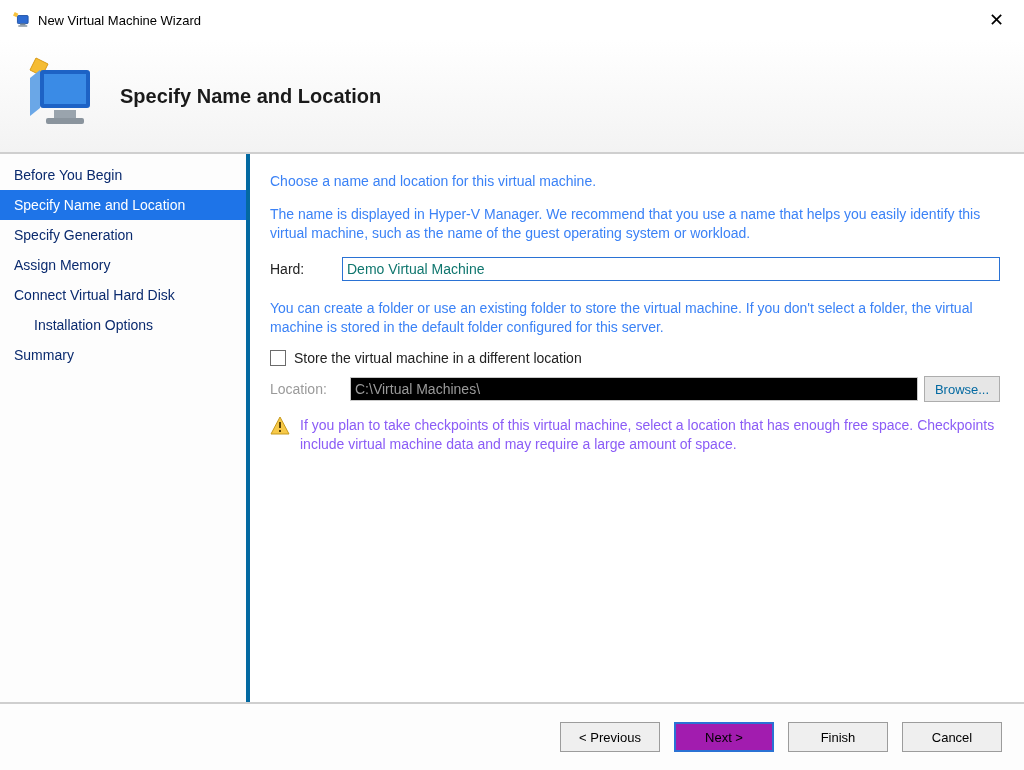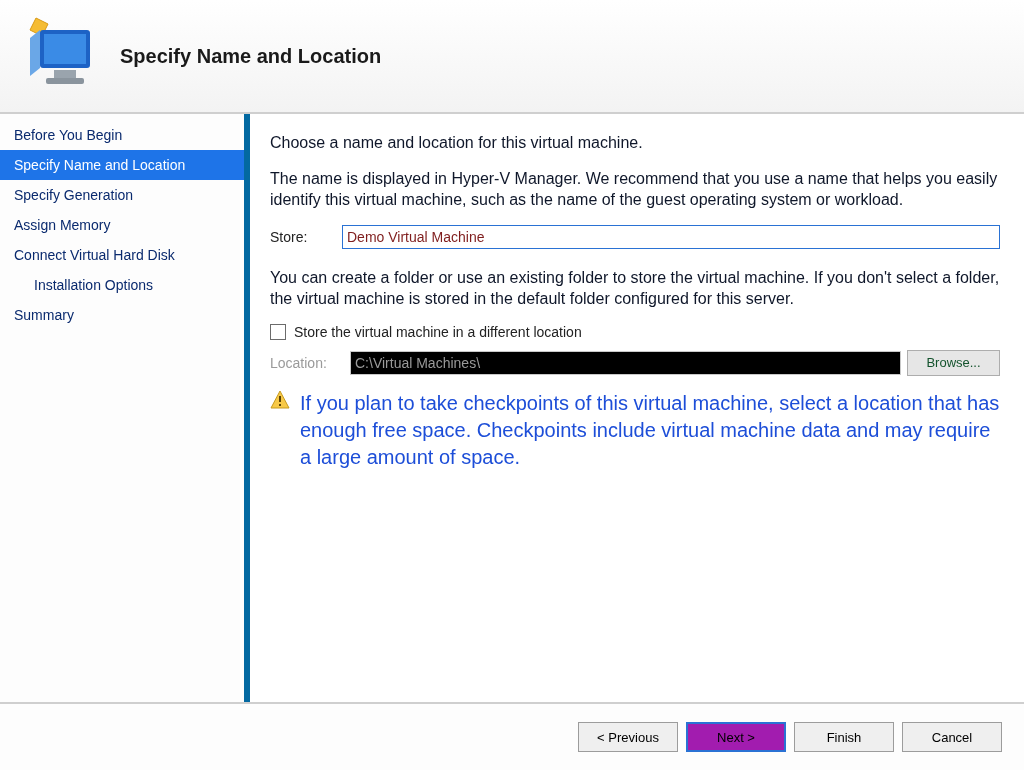--- a/index.html
+++ b/index.html
@@ -5,49 +5,61 @@
   html,body{margin:0;padding:0;font-family:"Segoe UI",Tahoma,sans-serif;font-size:13px;color:#000;background:#fff}
   .window{width:1024px;height:770px;box-sizing:border-box;position:relative;display:flex;flex-direction:column}
   .titlebar{display:flex;align-items:center;height:40px;padding:0 12px;border-bottom:0}
   .title-icon{width:18px;height:16px;margin-right:8px;position:relative;flex:0 0 auto}
   .title-text{font-size:13px}
   .close-x{margin-left:auto;font-size:18px;line-height:1;padding:4px 8px;color:#000}
   .header{display:flex;align-items:center;padding:16px 24px 16px 18px;border-bottom:2px solid #cfcfcf;background:linear-gradient(#fff,#f3f3f3)}
   .header-icon{width:80px;height:80px;margin-right:22px;position:relative;flex:0 0 auto}
   .header h1{margin:0;font-size:20px;font-weight:700;color:#1a1a1a}
   .body{display:flex;flex:1 1 auto;overflow:hidden}
-  .sidebar{width:250px;box-sizing:border-box;padding-top:6px;border-right:6px solid #0369a1;background:#fdfdfd}
+  .sidebar{width:250px;box-sizing:border-box;padding-top:6px;border-right:4px solid #0369a1;background:#fdfdfd}
   .side-item{padding:7px 14px;font-size:14px;cursor:default;color:#0a2a6e}
   .side-item.indent{padding-left:34px}
   .side-item.active{background:#1e74e8;color:#fff}
   .content{flex:1;padding:18px 24px 18px 20px;overflow:auto}
-  .para{margin:0 0 14px 0;font-size:16px;color:#0f172a;line-height:1.35}
+  .para{margin:0 0 14px 0;font-size:14px;color:#3b82f6;line-height:1.35}
   .field-row{display:flex;align-items:center;margin:6px 0 18px 0}
   .field-label{width:72px;font-size:14px;color:#222;padding-top:1px}
-  .text-input{flex:1;height:22px;border:1px solid #2a72d4;padding:0 4px;font-family:inherit;font-size:14px;color:#7f1d1d;outline:none}
+  .text-input{flex:1;height:22px;border:1px solid #2a72d4;padding:0 4px;font-family:inherit;font-size:14px;color:#0f766e;outline:none}
   .chk-row{display:flex;align-items:center;margin:12px 0 10px 0}
   .chk-box{width:16px;height:16px;border:1px solid #6b6b6b;background:#fff;margin-right:8px;box-sizing:border-box}
   .chk-label{font-size:14px;color:#222}
   .loc-row{display:flex;align-items:center;margin-bottom:14px}
   .loc-label{width:80px;font-size:14px;color:#9a9a9a}
   .loc-input{flex:1;height:22px;border:1px solid #c9c9c9;background:#000000;padding:0 4px;font-family:inherit;font-size:14px;color:#9a9a9a}
-  .browse-btn{margin-left:6px;width:93px;height:26px;border:1px solid #adadad;background:#e6e6e6;color:#14532d;font-family:inherit;font-size:13px;text-align:center}
+  .browse-btn{margin-left:6px;width:76px;height:26px;border:1px solid #adadad;background:#e6e6e6;color:#0369a1;font-family:inherit;font-size:13px;text-align:center}
   .warn-row{display:flex;align-items:flex-start}
   .warn-icon{width:20px;height:20px;margin-right:10px;flex:0 0 auto}
-  .warn-text{font-size:20px;color:#1d4ed8;line-height:1.35}
-  .footer{border-top:2px solid #cfcfcf;padding:18px 22px;display:flex;justify-content:flex-end;gap:8px;background:#fdfdfd}
+  .warn-text{font-size:14px;color:#8b5cf6;line-height:1.35}
+  .footer{border-top:2px solid #cfcfcf;padding:18px 22px;display:flex;justify-content:flex-end;gap:14px;background:#fdfdfd}
   .btn{min-width:100px;height:30px;border:1px solid #9c9c9c;background:#efefef;font-family:inherit;font-size:13px;padding:0 10px;cursor:default}
   .btn.primary{border:2px solid #2a72d4;background:#a21caf}
   svg{display:block}
 </style>
 </head>
 <body>
 
 <div class="window">
 
+  <div class="titlebar">
+    <span class="title-icon">
+      <svg viewBox="0 0 20 18" width="18" height="16">
+        <rect x="6" y="4" width="12" height="9" rx="1" fill="#2d6bd2" stroke="#1b4fa3"></rect>
+        <rect x="9" y="13" width="6" height="2" fill="#7a8a99"></rect>
+        <rect x="7" y="15" width="10" height="1.5" fill="#7a8a99"></rect>
+        <polygon points="3,0 7,2 5,6 1,4" fill="#f6c23e"></polygon>
+      </svg>
+    </span>
+    <span class="title-text">New Virtual Machine Wizard</span>
+    <span class="close-x">✕</span>
+  </div>
 
   <div class="header">
     <span class="header-icon">
       <svg viewBox="0 0 80 80" width="80" height="80">
         <polygon points="18,2 30,8 24,20 12,14" fill="#f5bc33" stroke="#d99a14"></polygon>
         <rect x="22" y="14" width="50" height="38" rx="3" fill="#1d62c5"></rect>
         <rect x="26" y="18" width="42" height="30" fill="#3a8be6"></rect>
         <polygon points="12,22 22,14 22,52 12,60" fill="#6aa7e7"></polygon>
         <rect x="36" y="54" width="22" height="8" fill="#9aa4ad"></rect>
         <rect x="28" y="62" width="38" height="6" rx="2" fill="#8a949d"></rect>
@@ -65,21 +77,21 @@
         <div class="side-item">Connect Virtual Hard Disk</div>
         <div class="side-item indent">Installation Options</div>
         <div class="side-item">Summary</div>
       </div>
 
     <div class="content">
       <p class="para">Choose a name and location for this virtual machine.</p>
       <p class="para">The name is displayed in Hyper-V Manager. We recommend that you use a name that helps you easily identify this virtual machine, such as the name of the guest operating system or workload.</p>
 
       <div class="field-row">
-        <span class="field-label">Store:</span>
+        <span class="field-label">Hard:</span>
         <input class="text-input" type="text" value="Demo Virtual Machine" style="">
       </div>
 
       <p class="para">You can create a folder or use an existing folder to store the virtual machine. If you don't select a folder, the virtual machine is stored in the default folder configured for this server.</p>
 
       <div class="chk-row">
         <span class="chk-box"></span>
         <span class="chk-label">Store the virtual machine in a different location</span>
       </div>
 

